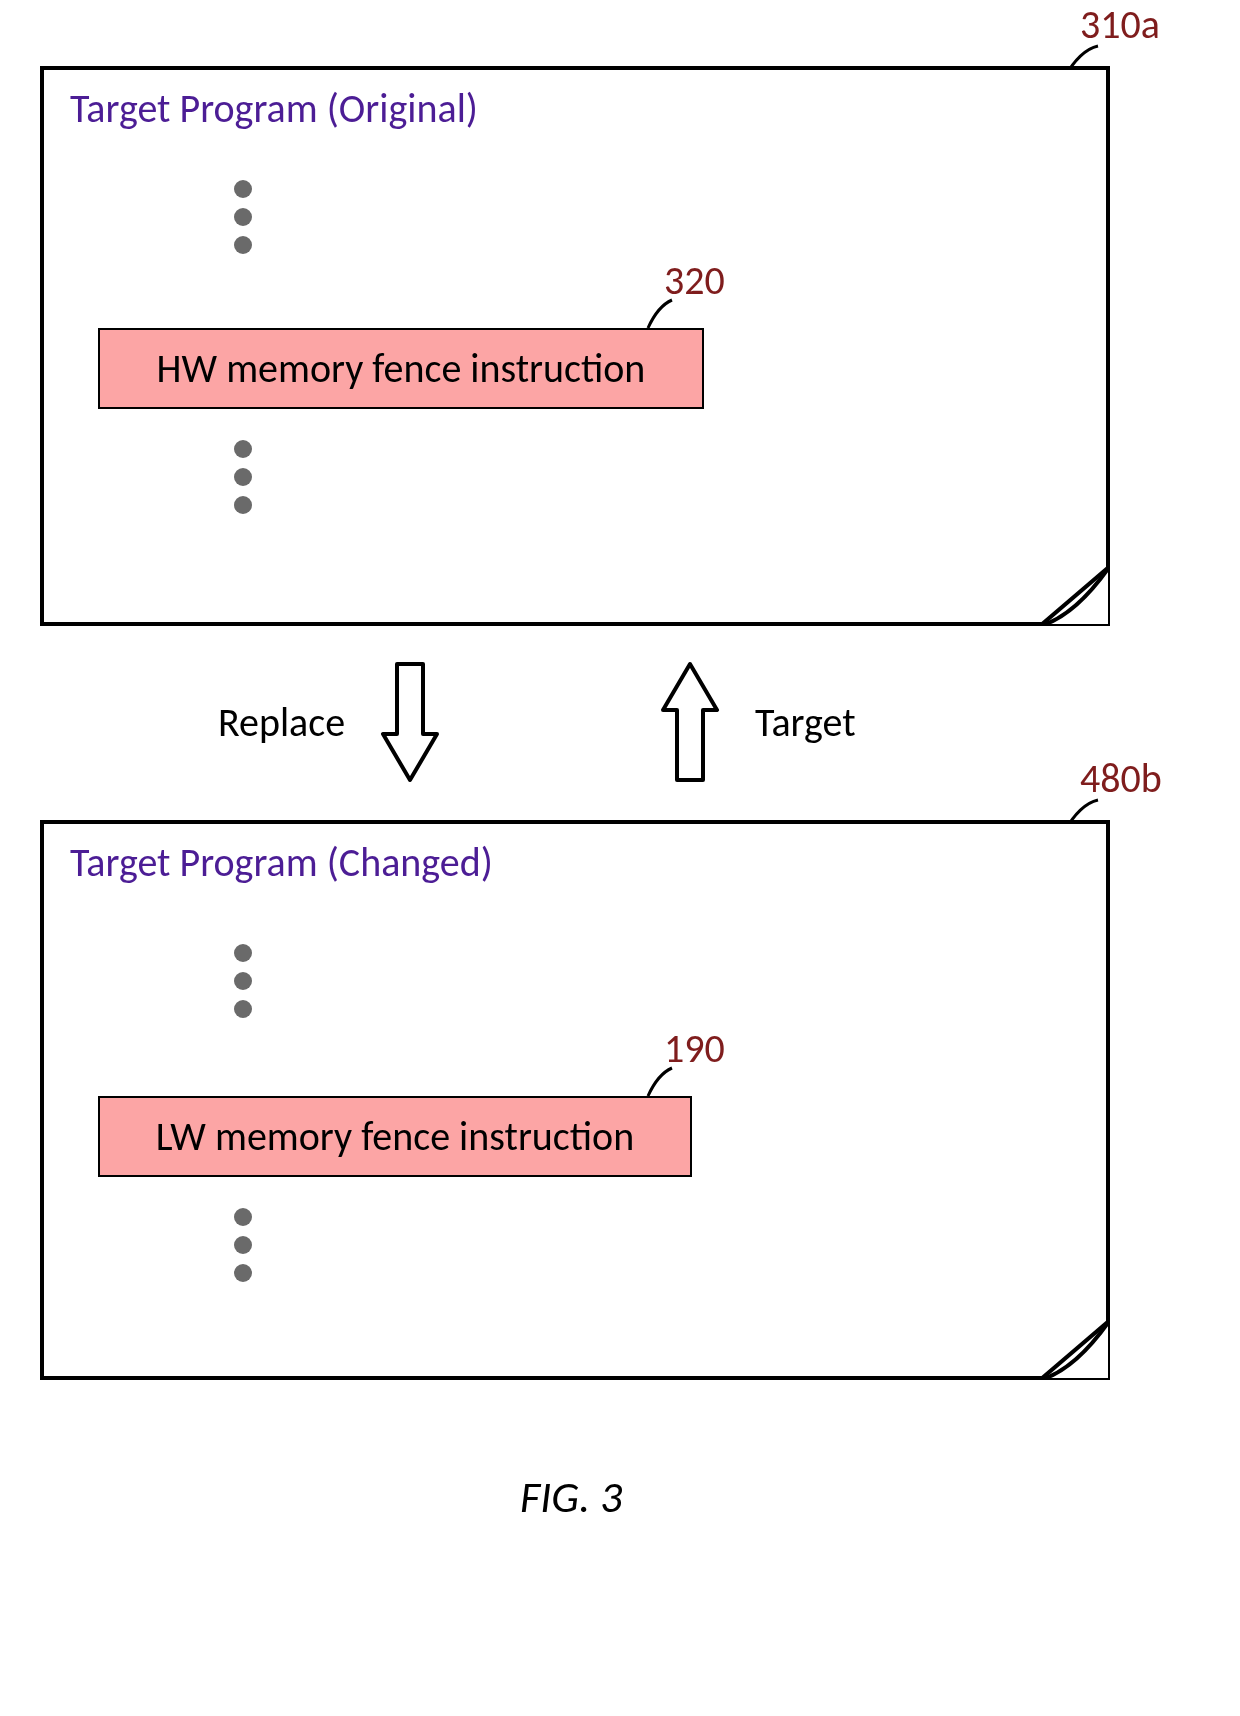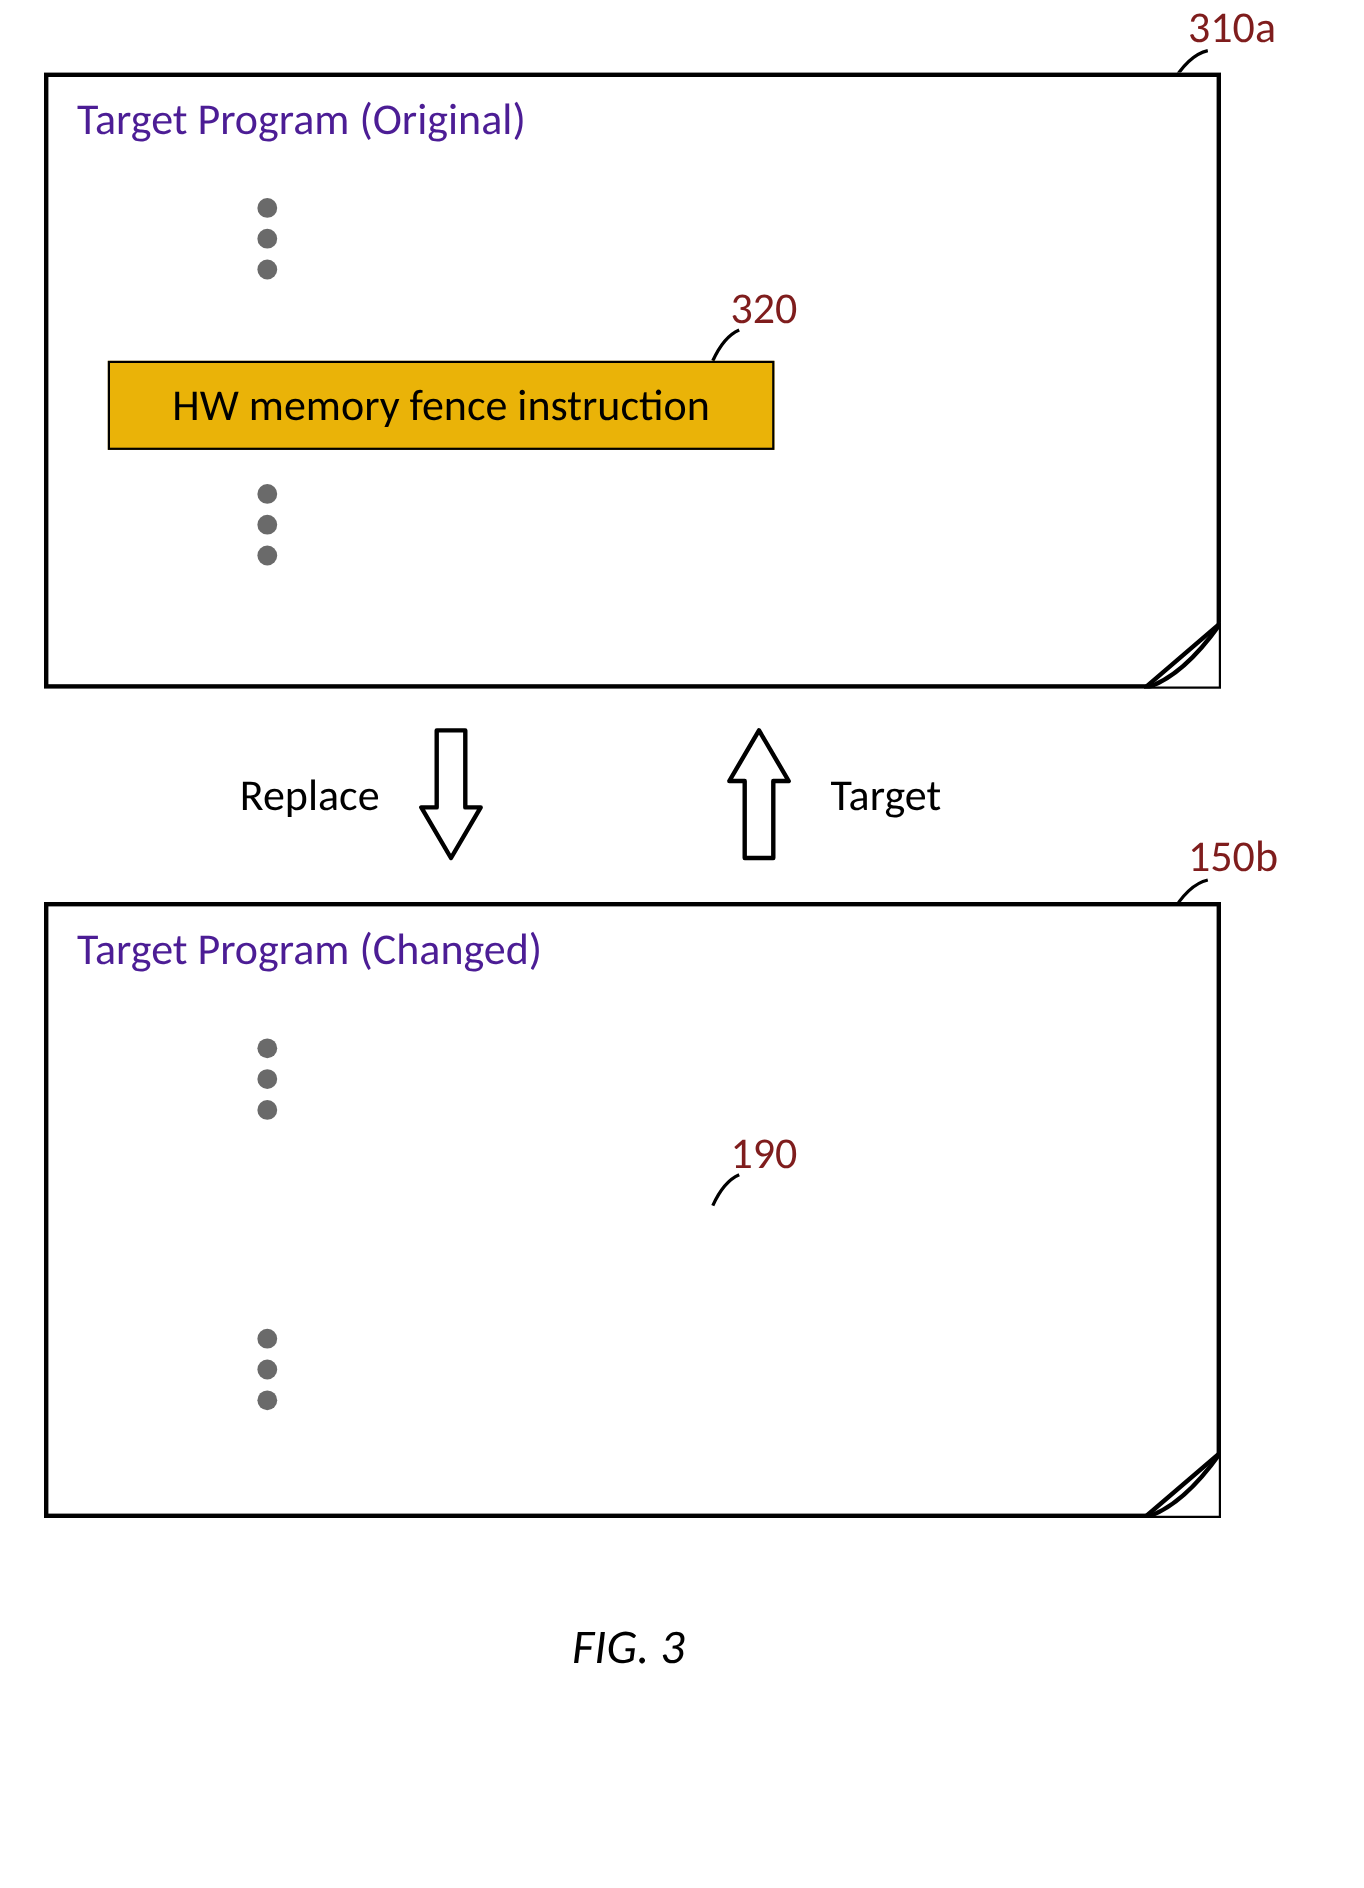--- a/index.html
+++ b/index.html
@@ -38,21 +38,21 @@
   }
   .dot {
     width: 18px;
     height: 18px;
     border-radius: 50%;
     background: #6a6a6a;
   }
   .instrbox {
     position: absolute;
     border: 2px solid #000;
-    background: #eab308;
+    background: #fca5a5;
     font-size: 40px;
     text-align: center;
     padding: 14px 10px;
     color: #000;
   }
   .refnum {
     position: absolute;
     font-size: 40px;
     color: #7f1d1d;
   }
@@ -130,39 +130,42 @@
     <svg class="arrow-svg" width="62" height="124" viewBox="0 0 62 124">
       <polygon points="18,4 44,4 44,74 58,74 31,120 4,74 18,74" fill="#fff" stroke="#000" stroke-width="4" stroke-linejoin="round"></polygon>
     </svg>
     <div style="width:150px;"></div>
     <svg class="arrow-svg" width="62" height="124" viewBox="0 0 62 124">
       <polygon points="31,4 58,50 44,50 44,120 18,120 18,50 4,50" fill="#fff" stroke="#000" stroke-width="4" stroke-linejoin="round"></polygon>
     </svg>
     <span class="label">Target</span>
   </div>
 
-  <div class="refnum" style="left:1080px; top:754px;">150b</div>
+  <div class="refnum" style="left:1080px; top:754px;">480b</div>
   <svg class="leader" style="left:1060px; top:798px;" width="60" height="40" viewBox="0 0 60 40">
     <path d="M38 2 Q20 6 4 34" fill="none" stroke="#000" stroke-width="3"></path>
   </svg>
 
   <div class="docbox" style="left:40px; top:820px; width:1070px; height:560px;">
     <div class="title">Target Program (Changed)</div>
 
     <div class="dots" style="top:120px;">
       <span class="dot"></span>
       <span class="dot"></span>
       <span class="dot"></span>
     </div>
 
     <div class="refnum" style="left:620px; top:200px;">190</div>
     <svg class="leader" style="left:600px; top:242px;" width="40" height="34" viewBox="0 0 40 34">
       <path d="M28 2 Q14 8 4 30" fill="none" stroke="#000" stroke-width="3"></path>
     </svg>
 
+    <div class="instrbox" style="left:54px; top:272px; width:594px;">
+      <span>LW memory fence instruction</span>
+    </div>
 
     <div class="dots" style="top:384px;">
       <span class="dot"></span>
       <span class="dot"></span>
       <span class="dot"></span>
     </div>
 
     <svg class="dogear" width="70" height="60" viewBox="0 0 70 60">
       <polygon points="0,60 70,60 70,0" fill="#fff" stroke="#000" stroke-width="4"></polygon>
       <path d="M0 60 Q35 50 70 0" fill="none" stroke="#000" stroke-width="4"></path>

